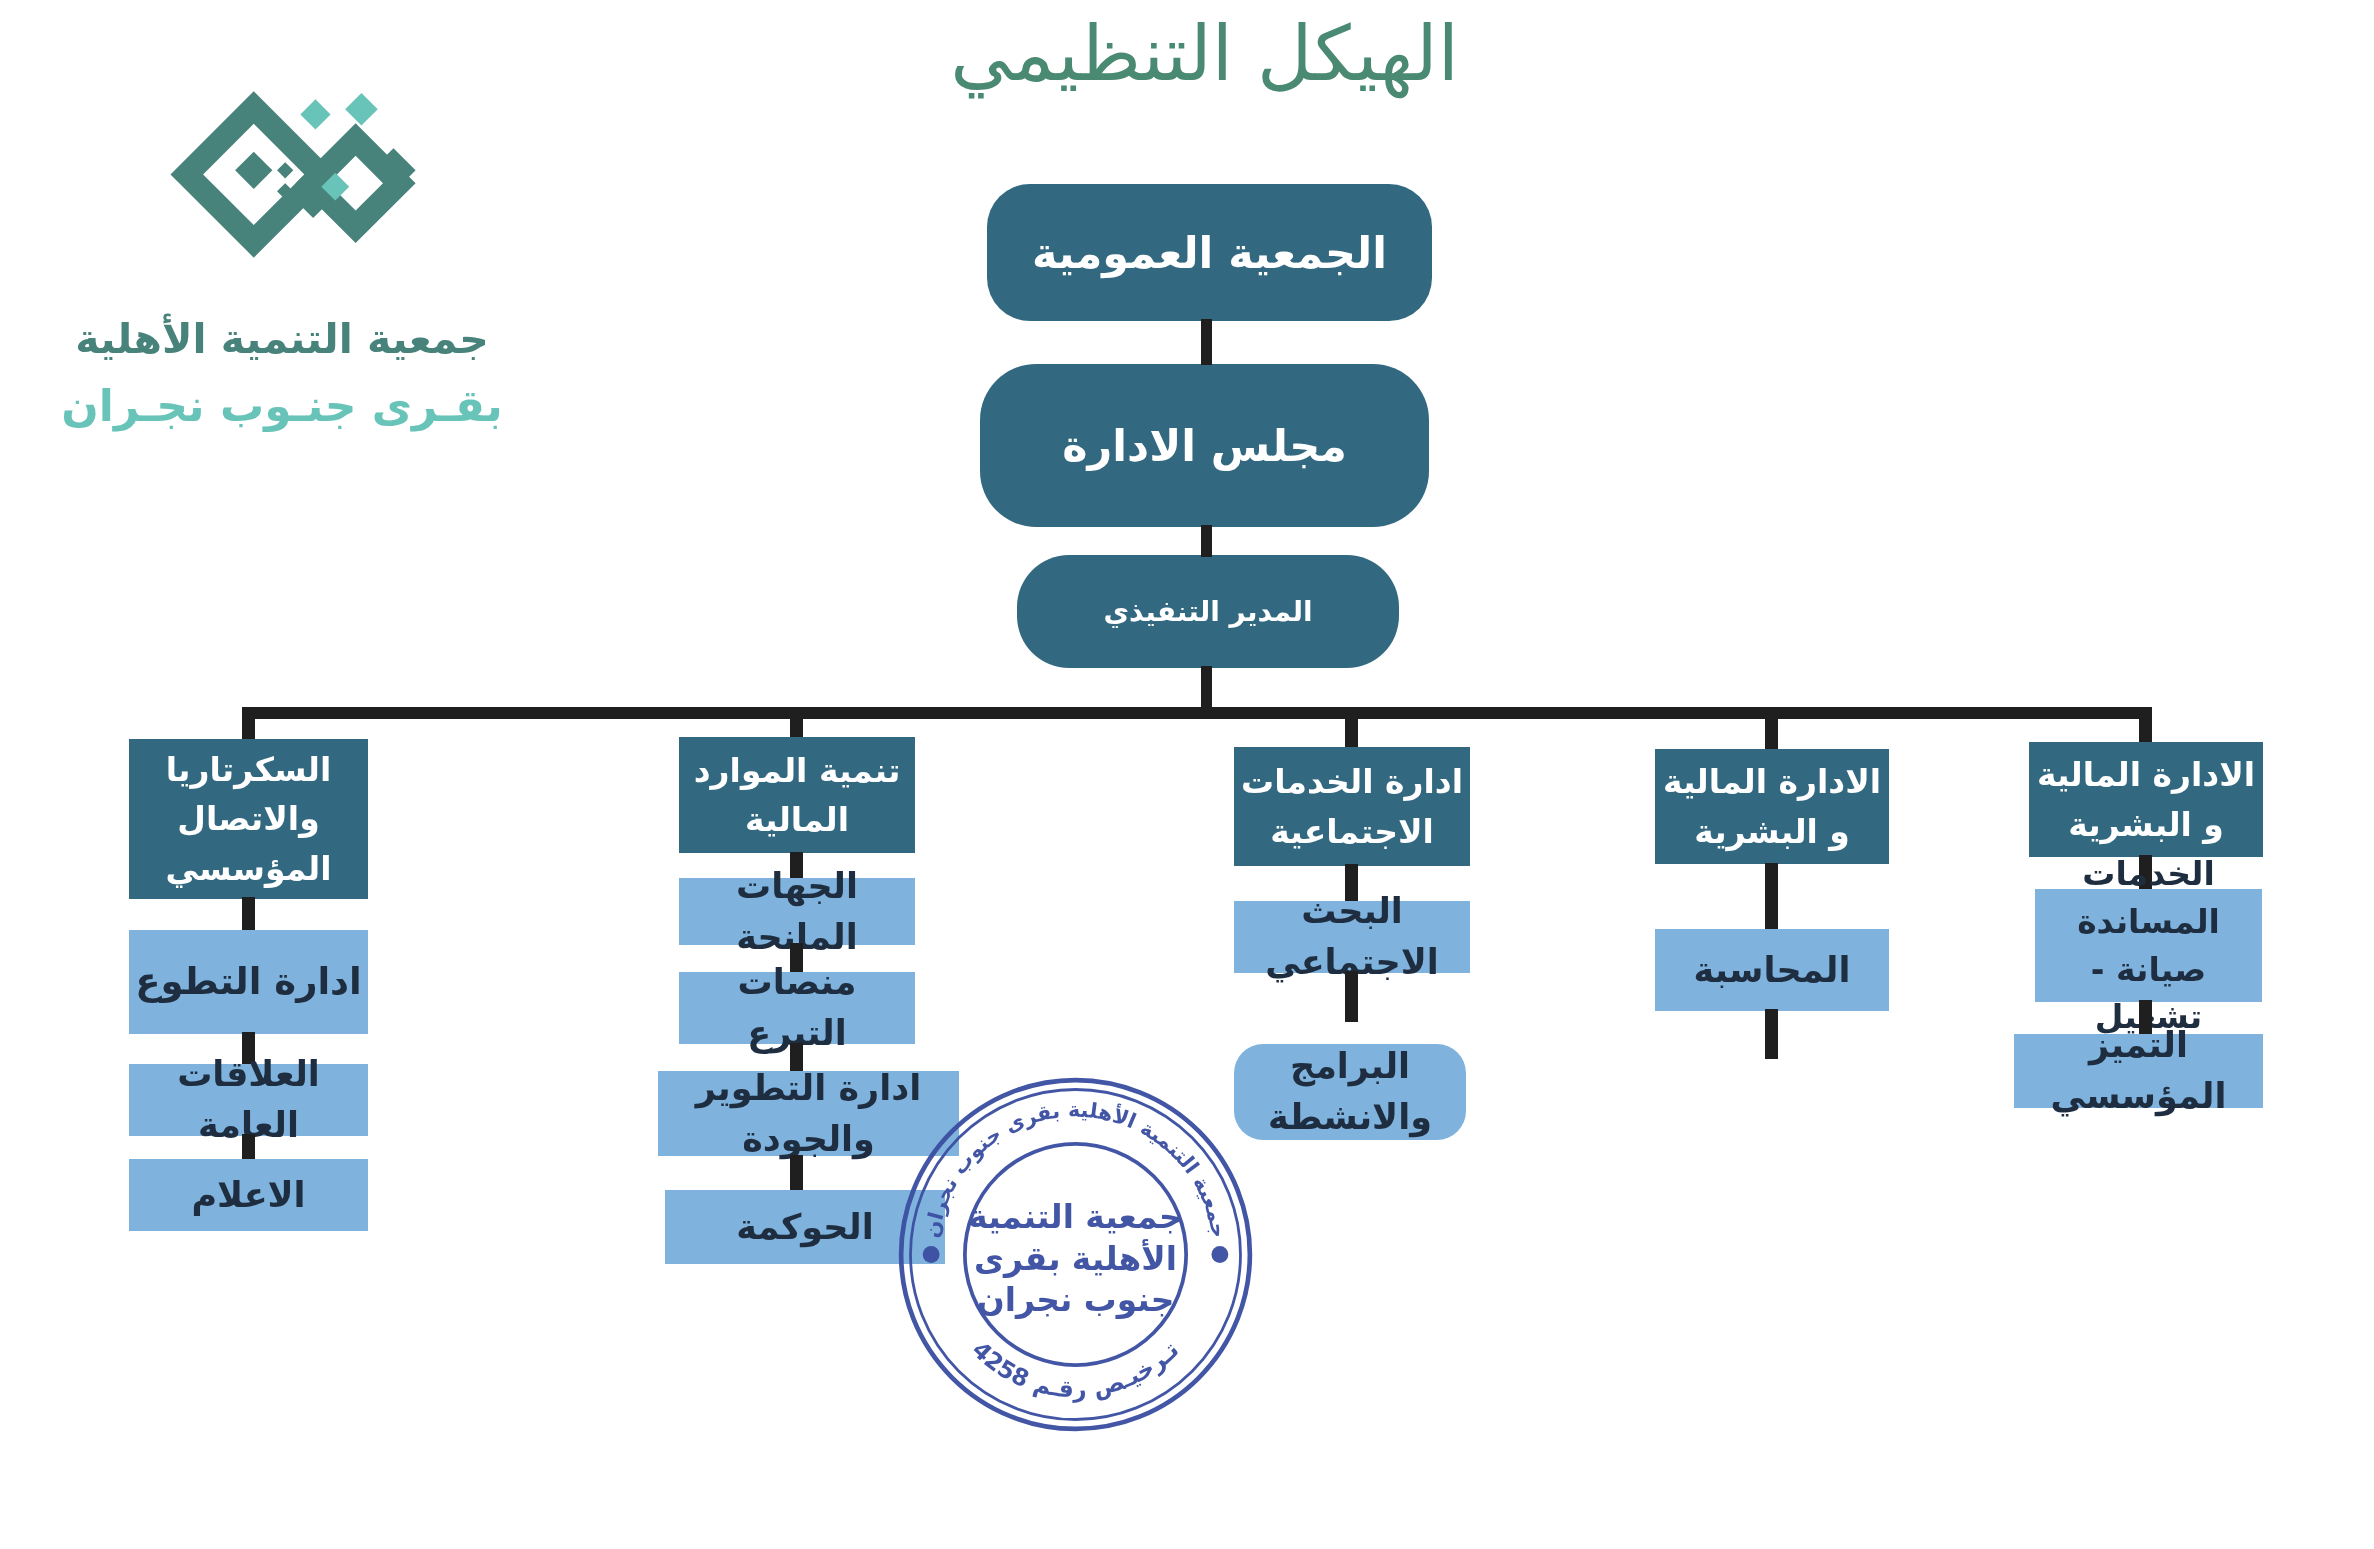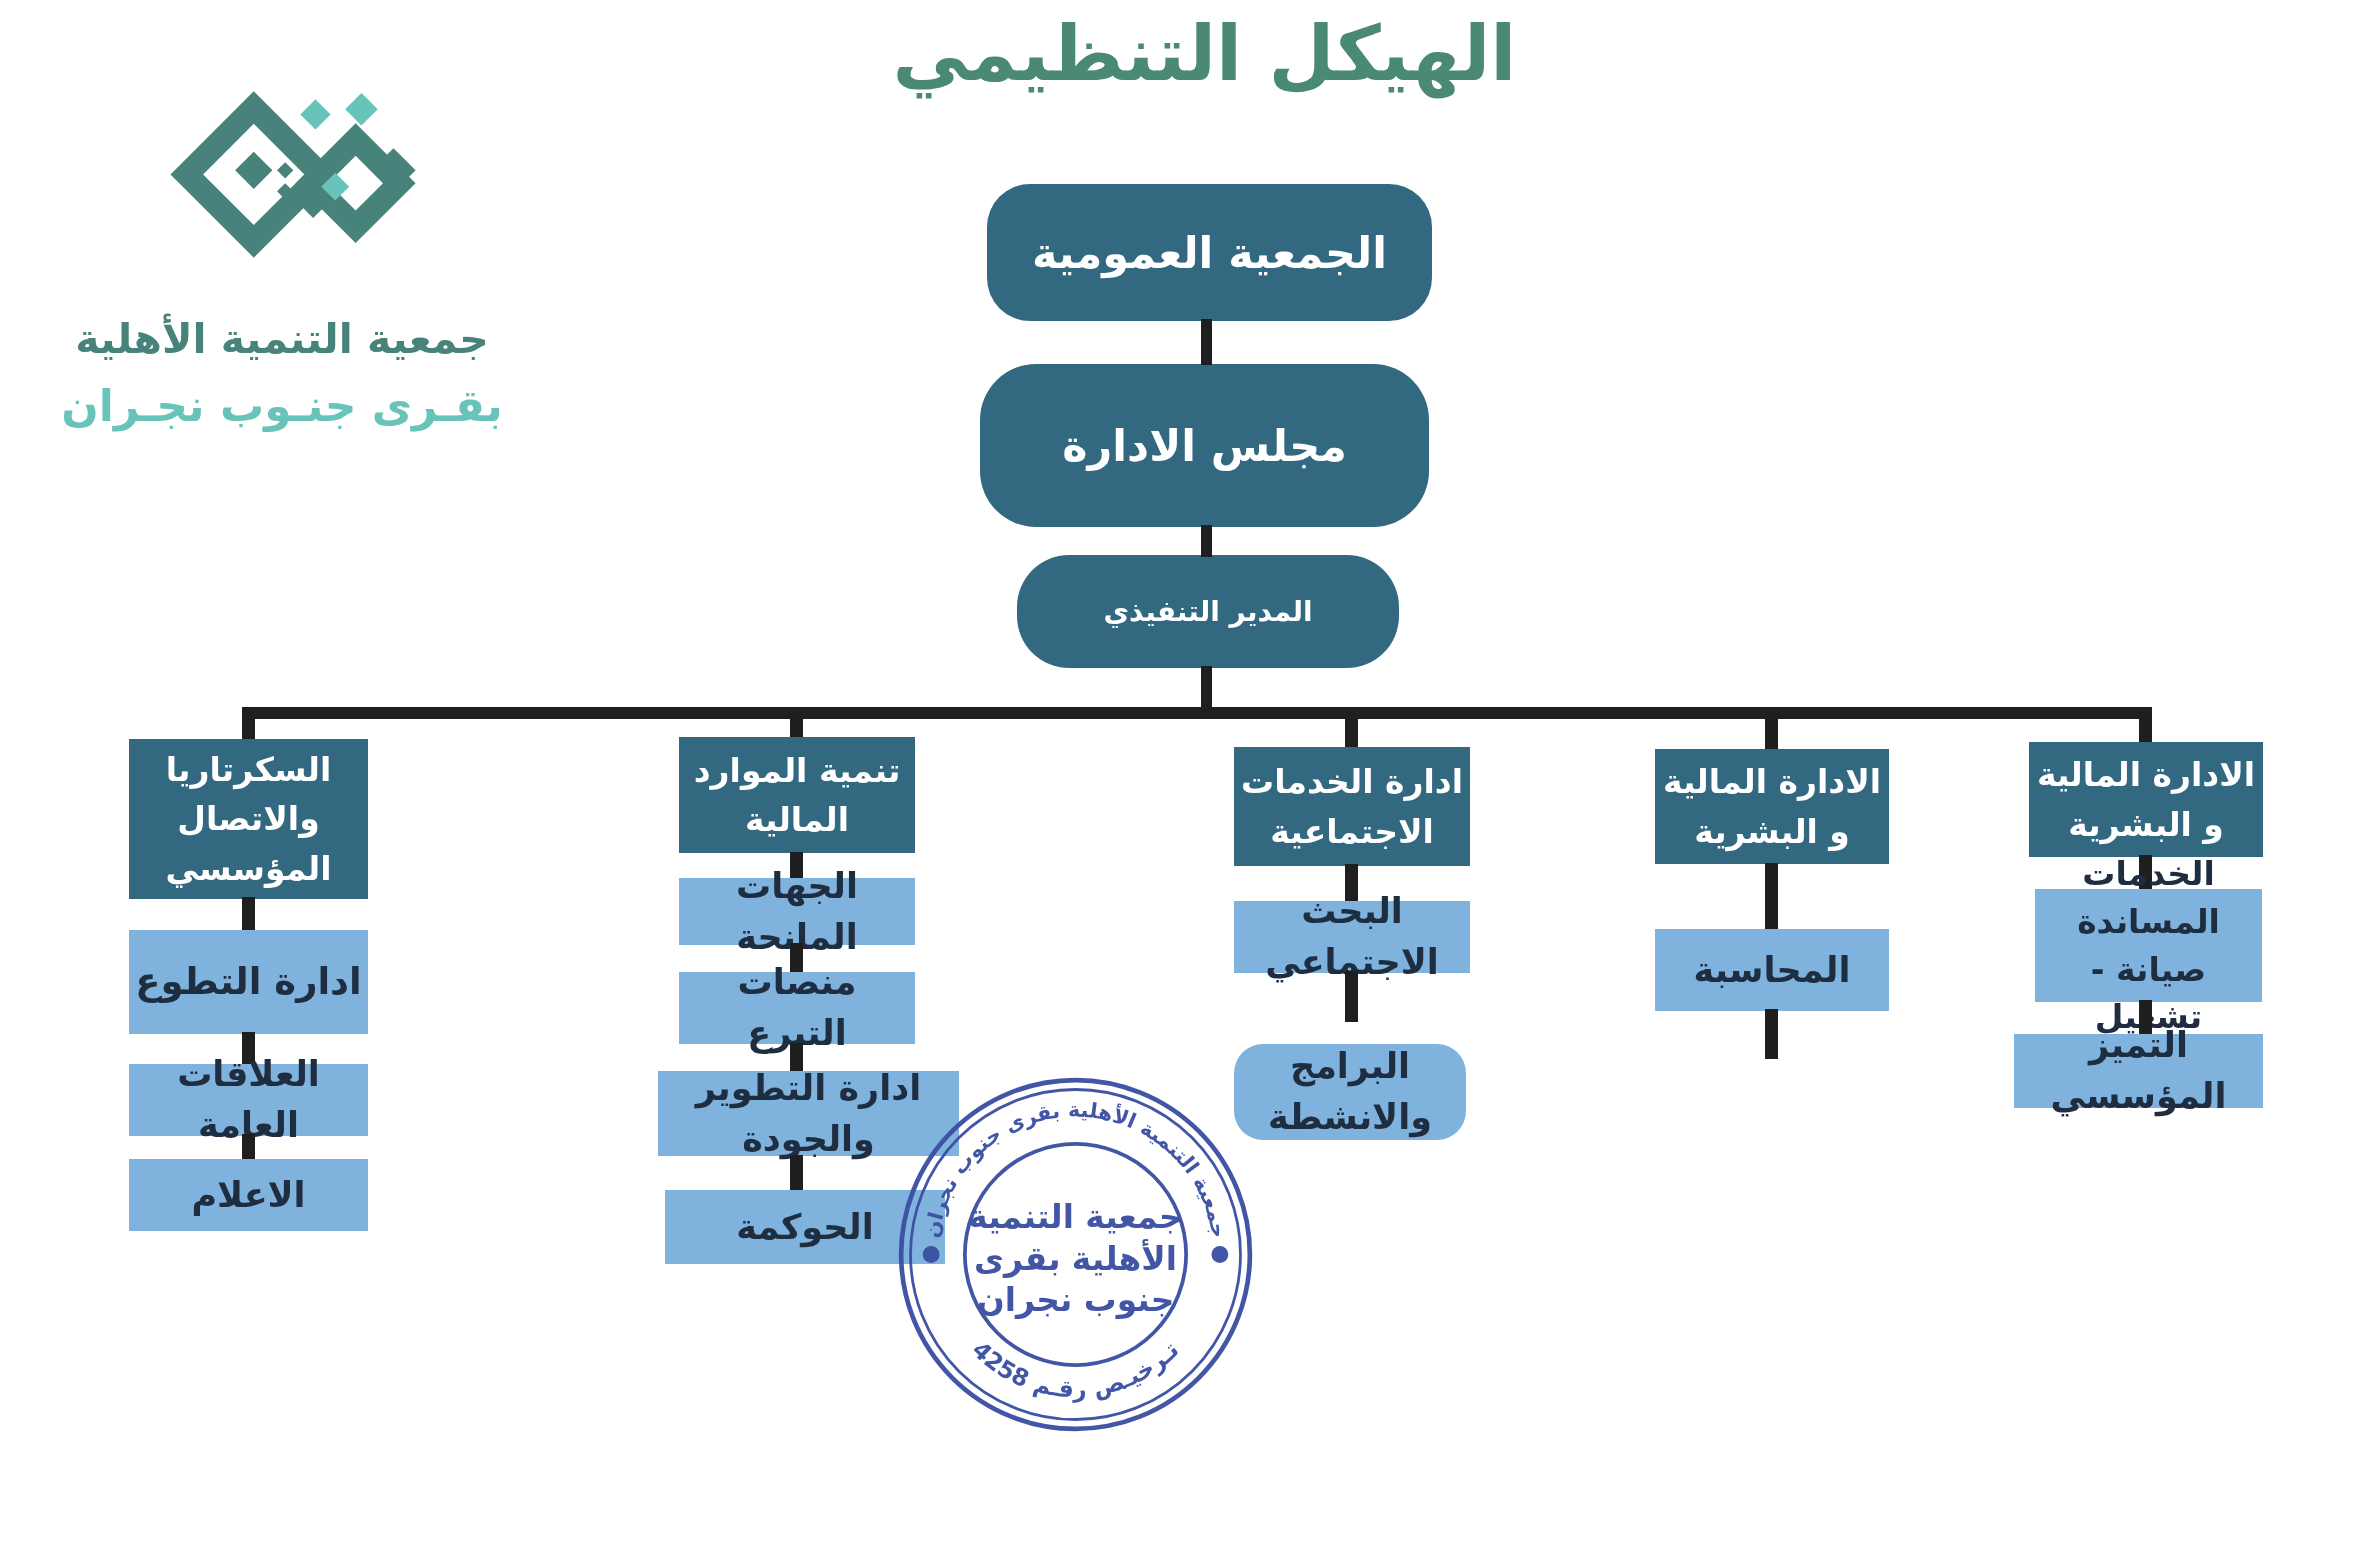--- a/index.html
+++ b/index.html
@@ -2,21 +2,21 @@
 <html lang="ar" dir="rtl" style="--title-green: #4a8a73; --dark-box: #336980; --light-box: #7fb3dd; --light-box-text: #1e2d3f; --connector: #1f1f1f; --logo-teal: #47837a; --logo-light-teal: #68c4b8; --stamp-blue: #3c50a2;font-size:15px"><head>
 <meta charset="utf-8">
 <style>
   html,body { margin:0; padding:0; background:#ffffff; }
   .canvas {
     position:relative; width:2375px; height:1550px; background:#ffffff;
     font-family:"DejaVu Sans","Liberation Sans",sans-serif; direction:rtl; overflow:hidden;
   }
   .page-title {
     position:absolute; left:737px; top:9.3px; width:937px; text-align:center;
-    font-size:76px; font-weight:700; color:var(--title-green,#4a8a73); letter-spacing:0.9px;
+    font-size:76px; font-weight:400; color:var(--title-green,#4a8a73); letter-spacing:0.9px;
   }
   
   .logo-svg { position:absolute; left:172px; top:39px; width:247px; height:265px; overflow:visible; }
   .lg-ring { stroke:var(--logo-teal,#47837a); }
   .lg-fill { fill:var(--logo-teal,#47837a); }
   .lg-light { fill:var(--logo-light-teal,#68c4b8); }
   .org-name {
     position:absolute; left:42px; top:315px; width:482px; text-align:center;
     font-size:41px; font-weight:700; color:var(--logo-teal,#47837a);
   }

